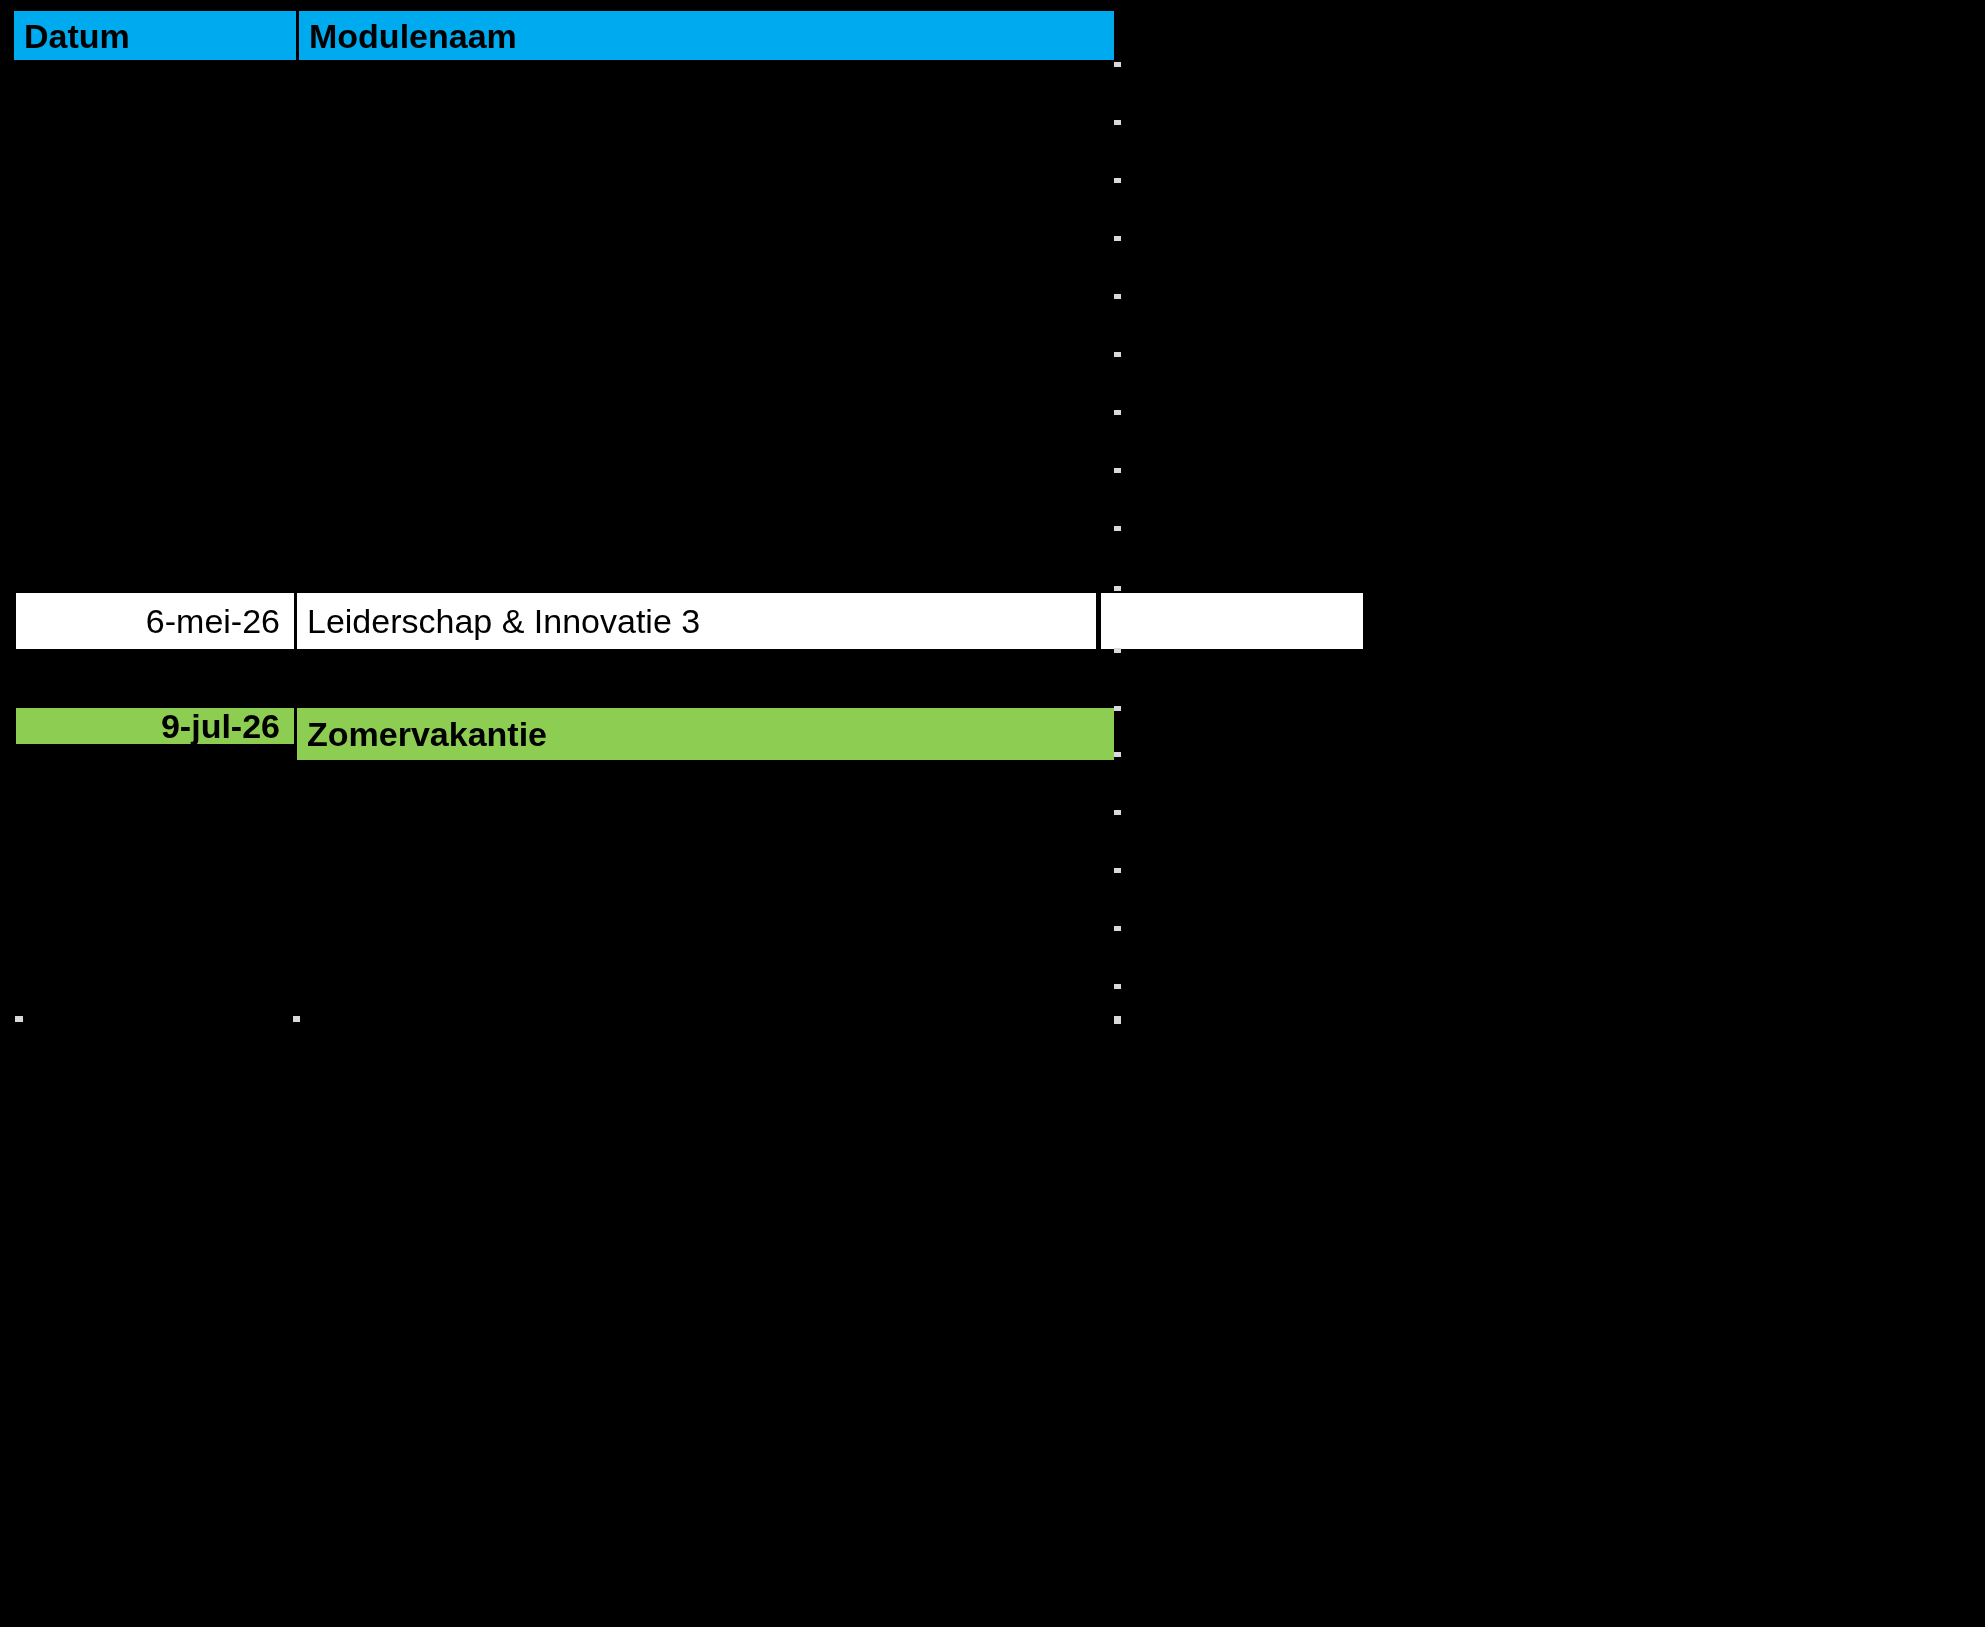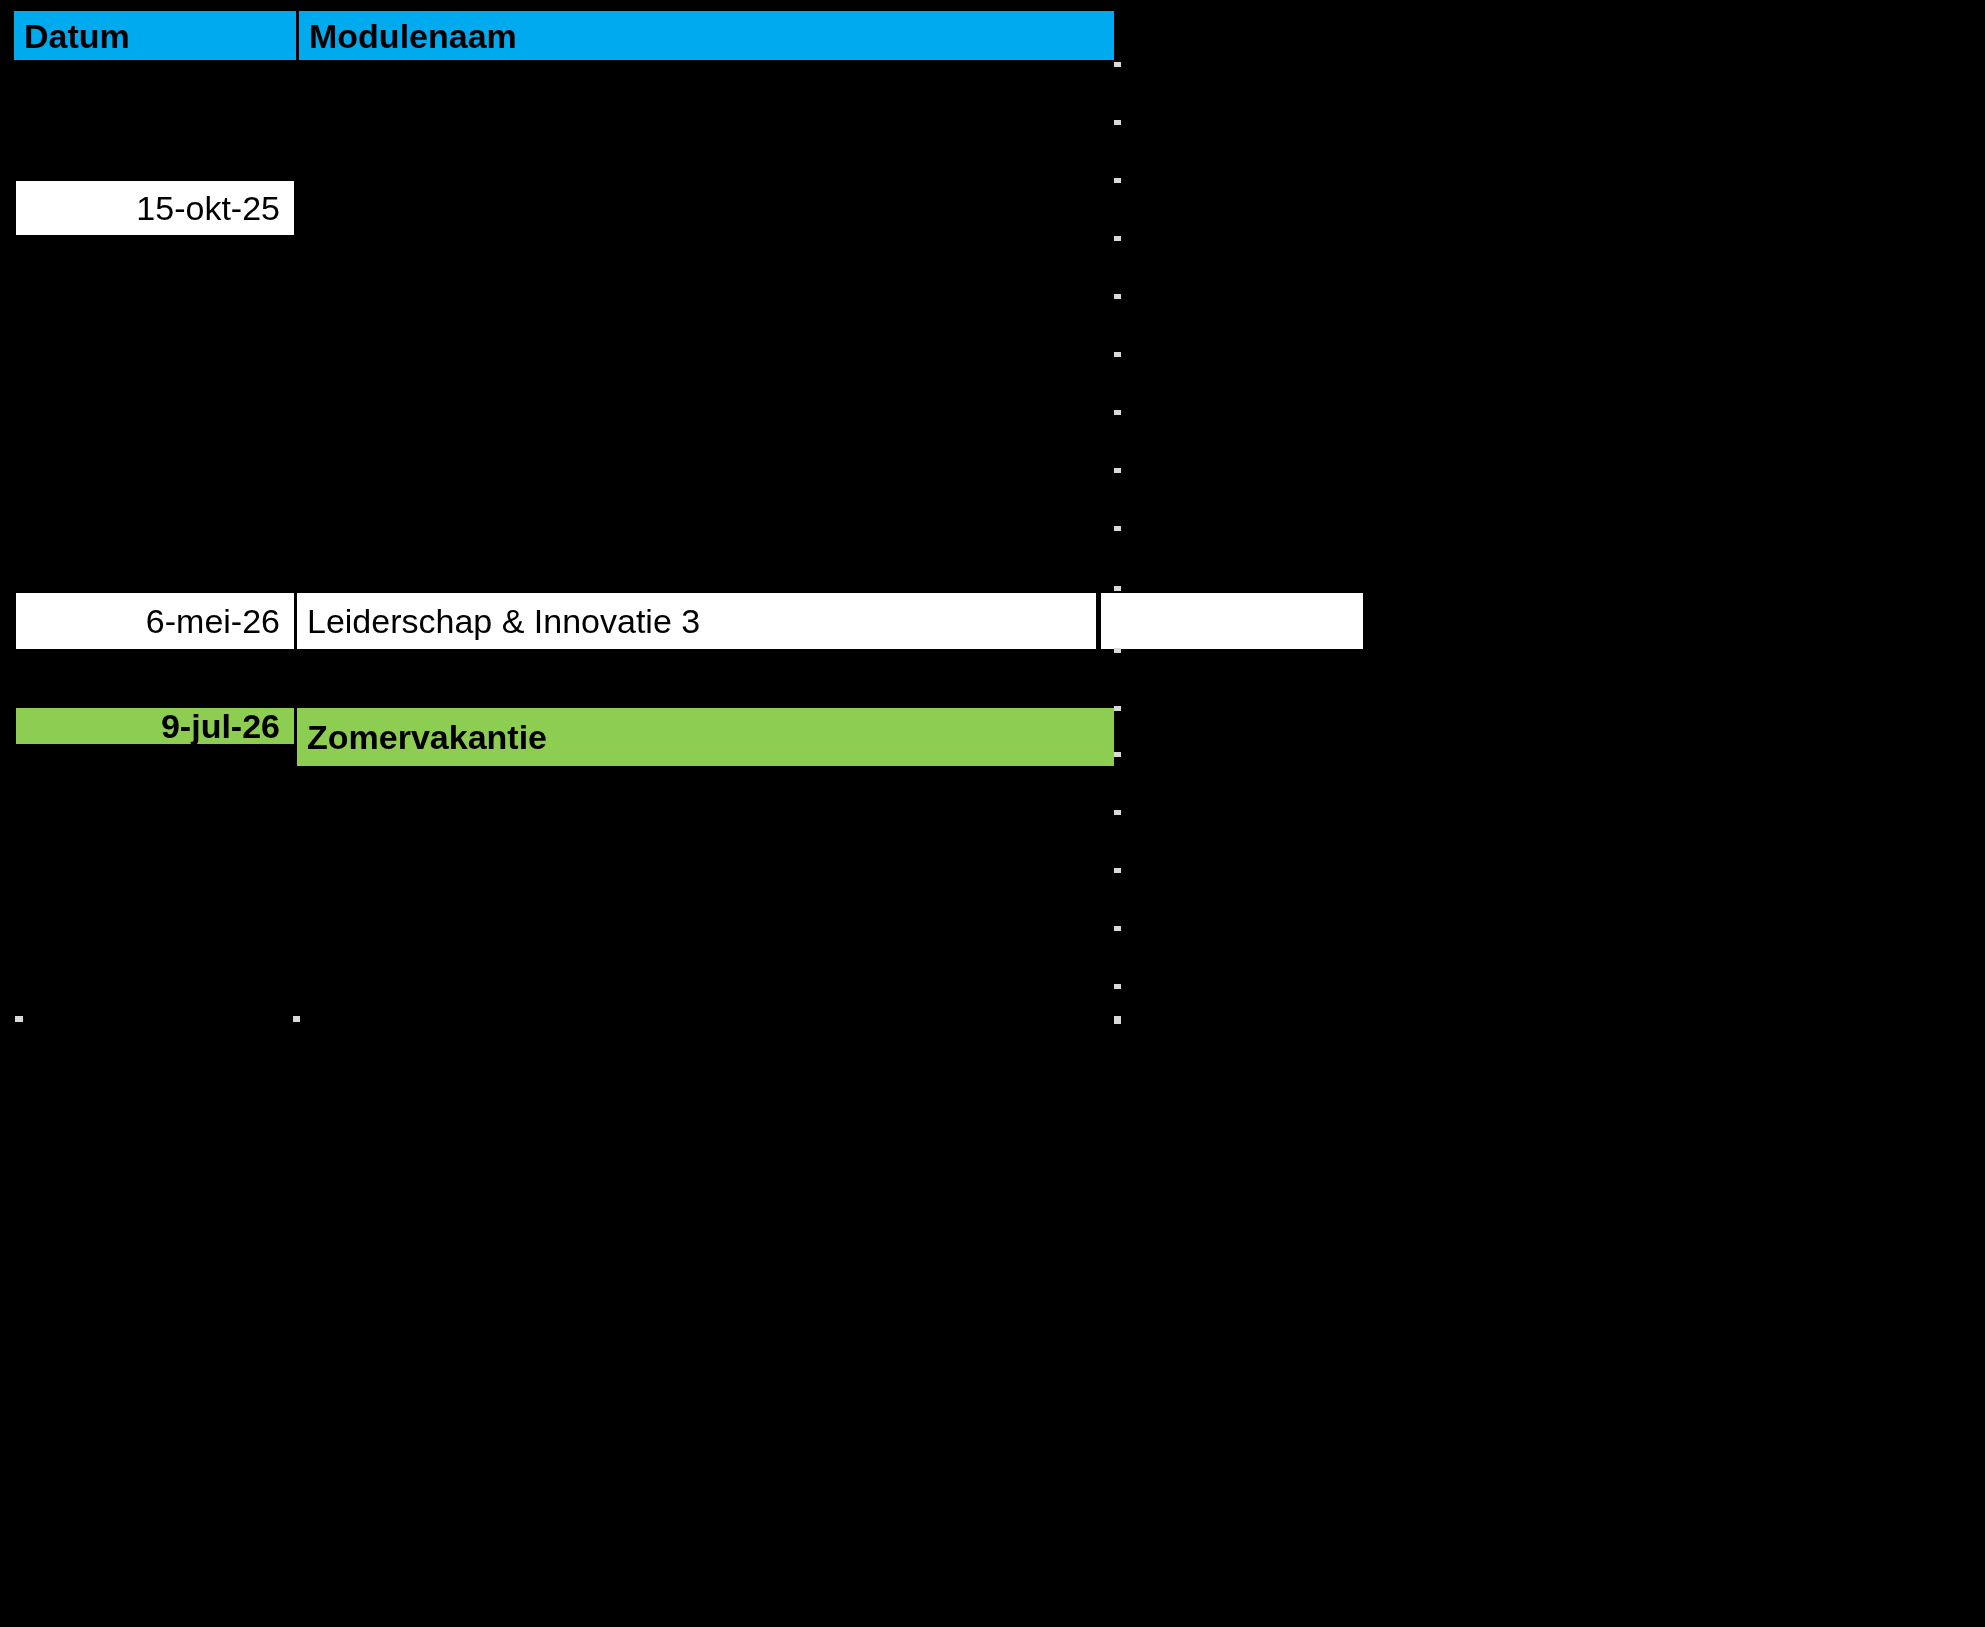--- a/index.html
+++ b/index.html
@@ -93,41 +93,38 @@
 <div id="canvas">
 
   <div class="cell header name" style="left:296px; top:8px; width:818px; height:55px;">
     <span>Modulenaam</span>
   </div>
 
   <div class="cell header date" style="left:14px; top:8px; width:282px; height:55px;">
     <span style="flex:1; text-align:left; padding-left:10px;">Datum</span>
   </div>
 
-  <div class="cell white date" style="left:16px; top:181px; width:278px; height:54px;">
-    <span>15-okt-25</span>
-  </div>
 
   <div class="cell white date" style="left:16px; top:593px; width:278px; height:56px;justify-content:flex-end;">
     <span>6-mei-26</span>
   </div>
 
   <div class="cell white name" style="left:294px; top:593px; width:802px; height:56px;">
     <span>Leiderschap &amp; Innovatie 3</span>
   </div>
 
   <div class="cell white" style="left:1101px; top:593px; width:262px; height:56px;">
     <span></span>
   </div>
 
   <div class="cell green date" style="left:16px; top:708px; width:278px; height:36px;">
     <span>9-jul-26</span>
   </div>
 
-  <div class="cell green name" style="left:294px; top:708px; width:820px; height:58px;">
+  <div class="cell green name" style="left:294px; top:708px; width:820px; height:52px;">
     <span>Zomervakantie</span>
   </div>
 
   <div class="tick" style="left:1114px; top:62px;"></div>
   <div class="tick" style="left:1114px; top:120px;"></div>
   <div class="tick" style="left:1114px; top:178px;"></div>
   <div class="tick" style="left:1114px; top:236px;"></div>
   <div class="tick" style="left:1114px; top:294px;"></div>
   <div class="tick" style="left:1114px; top:352px;"></div>
   <div class="tick" style="left:1114px; top:410px;"></div>

